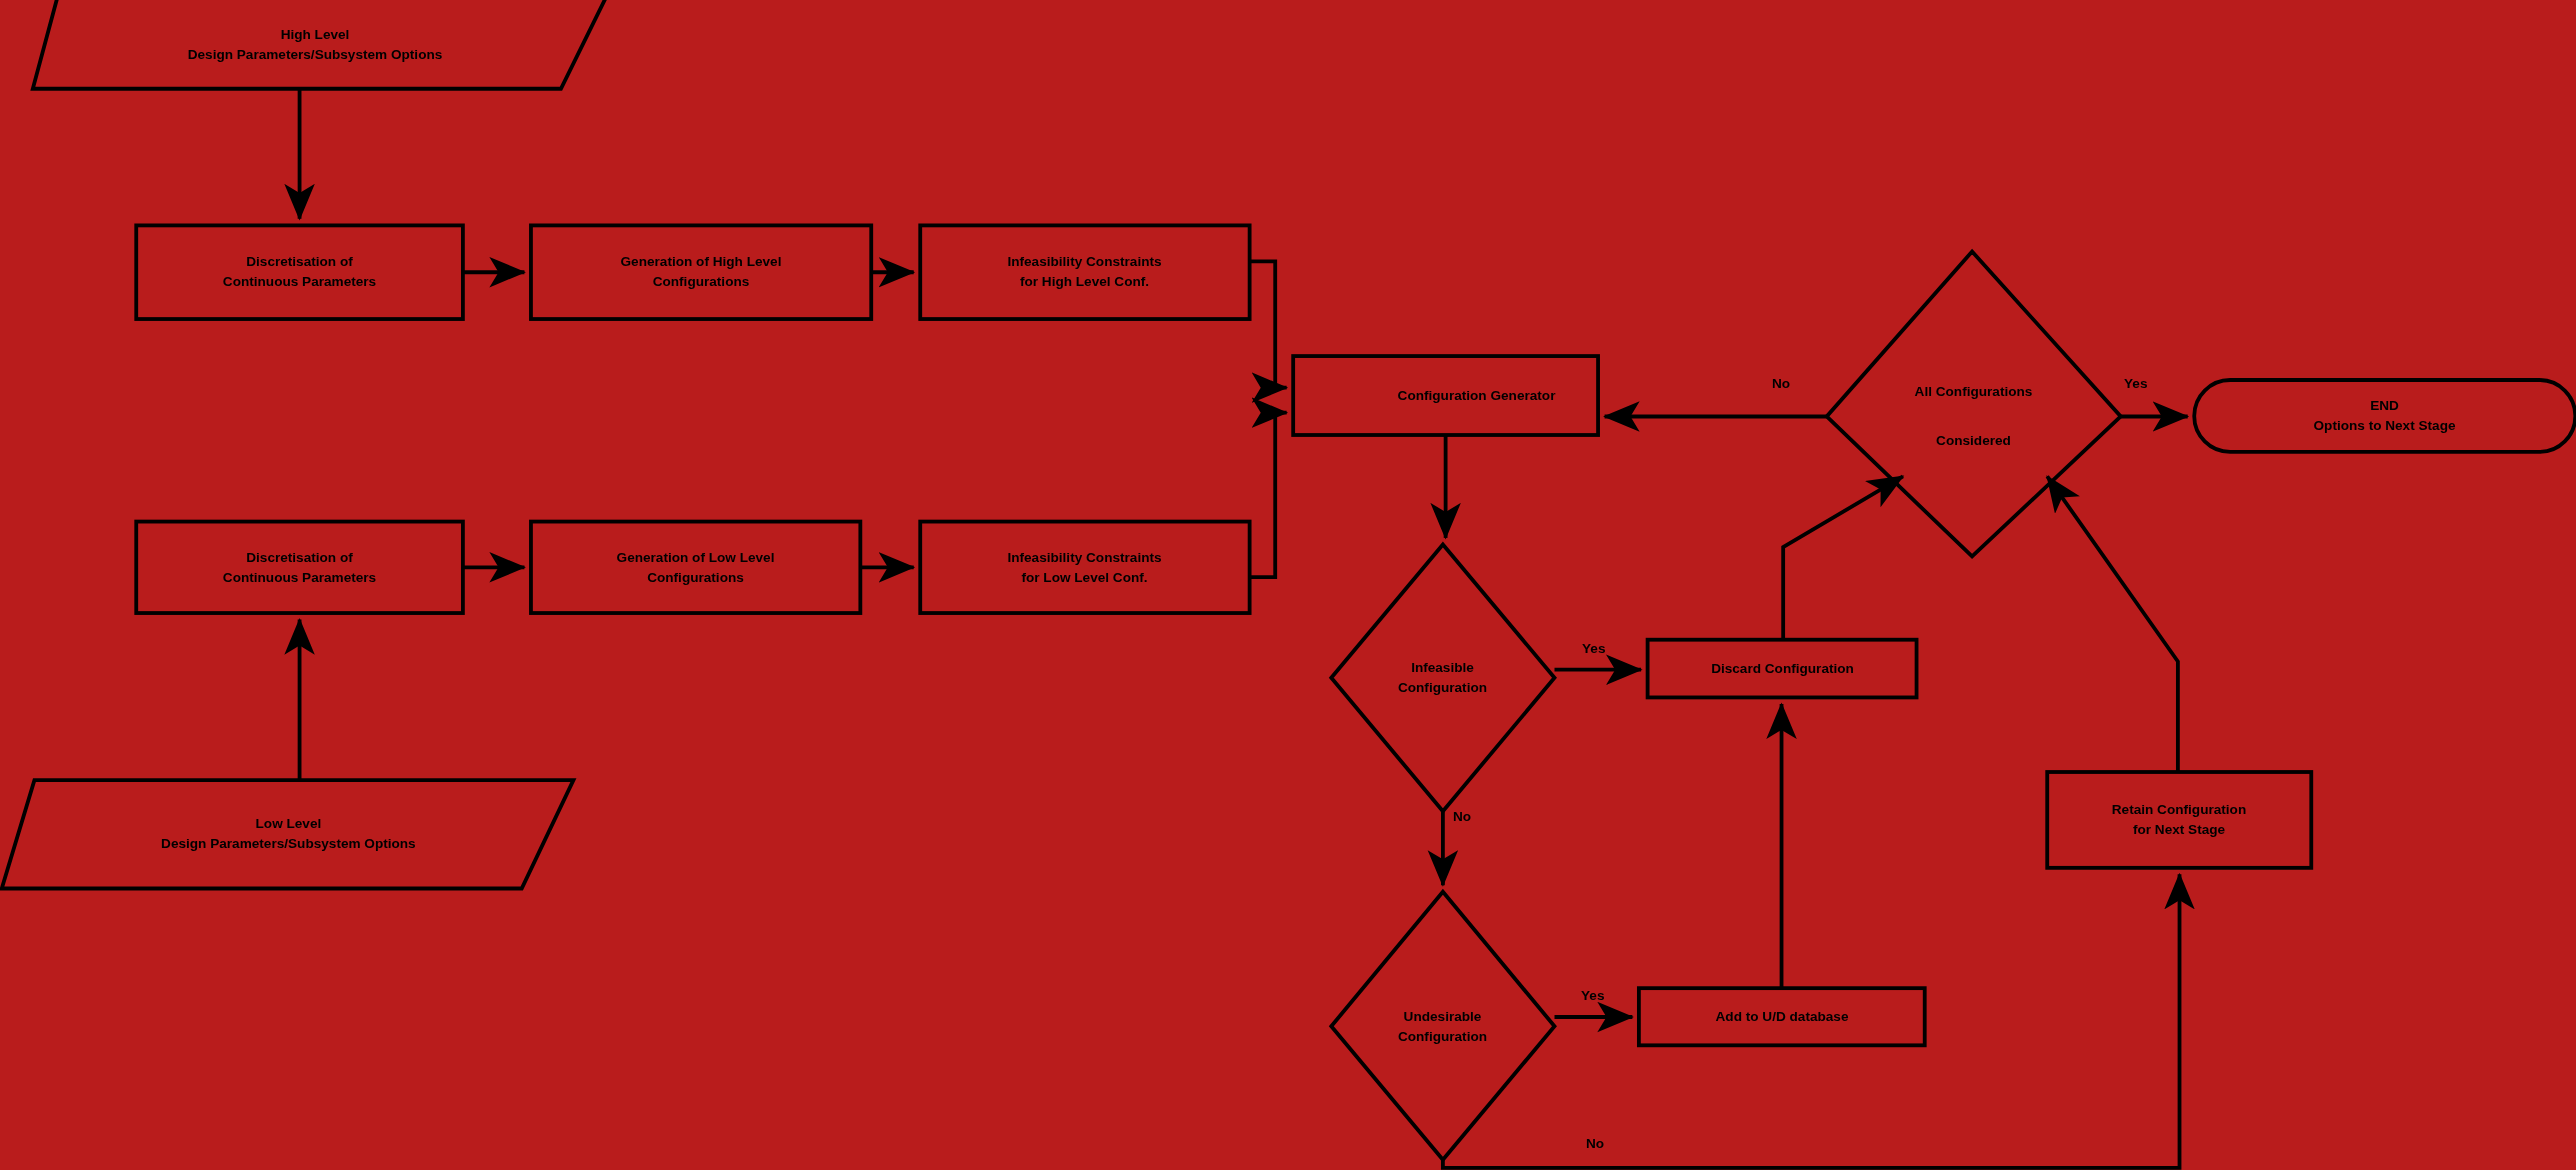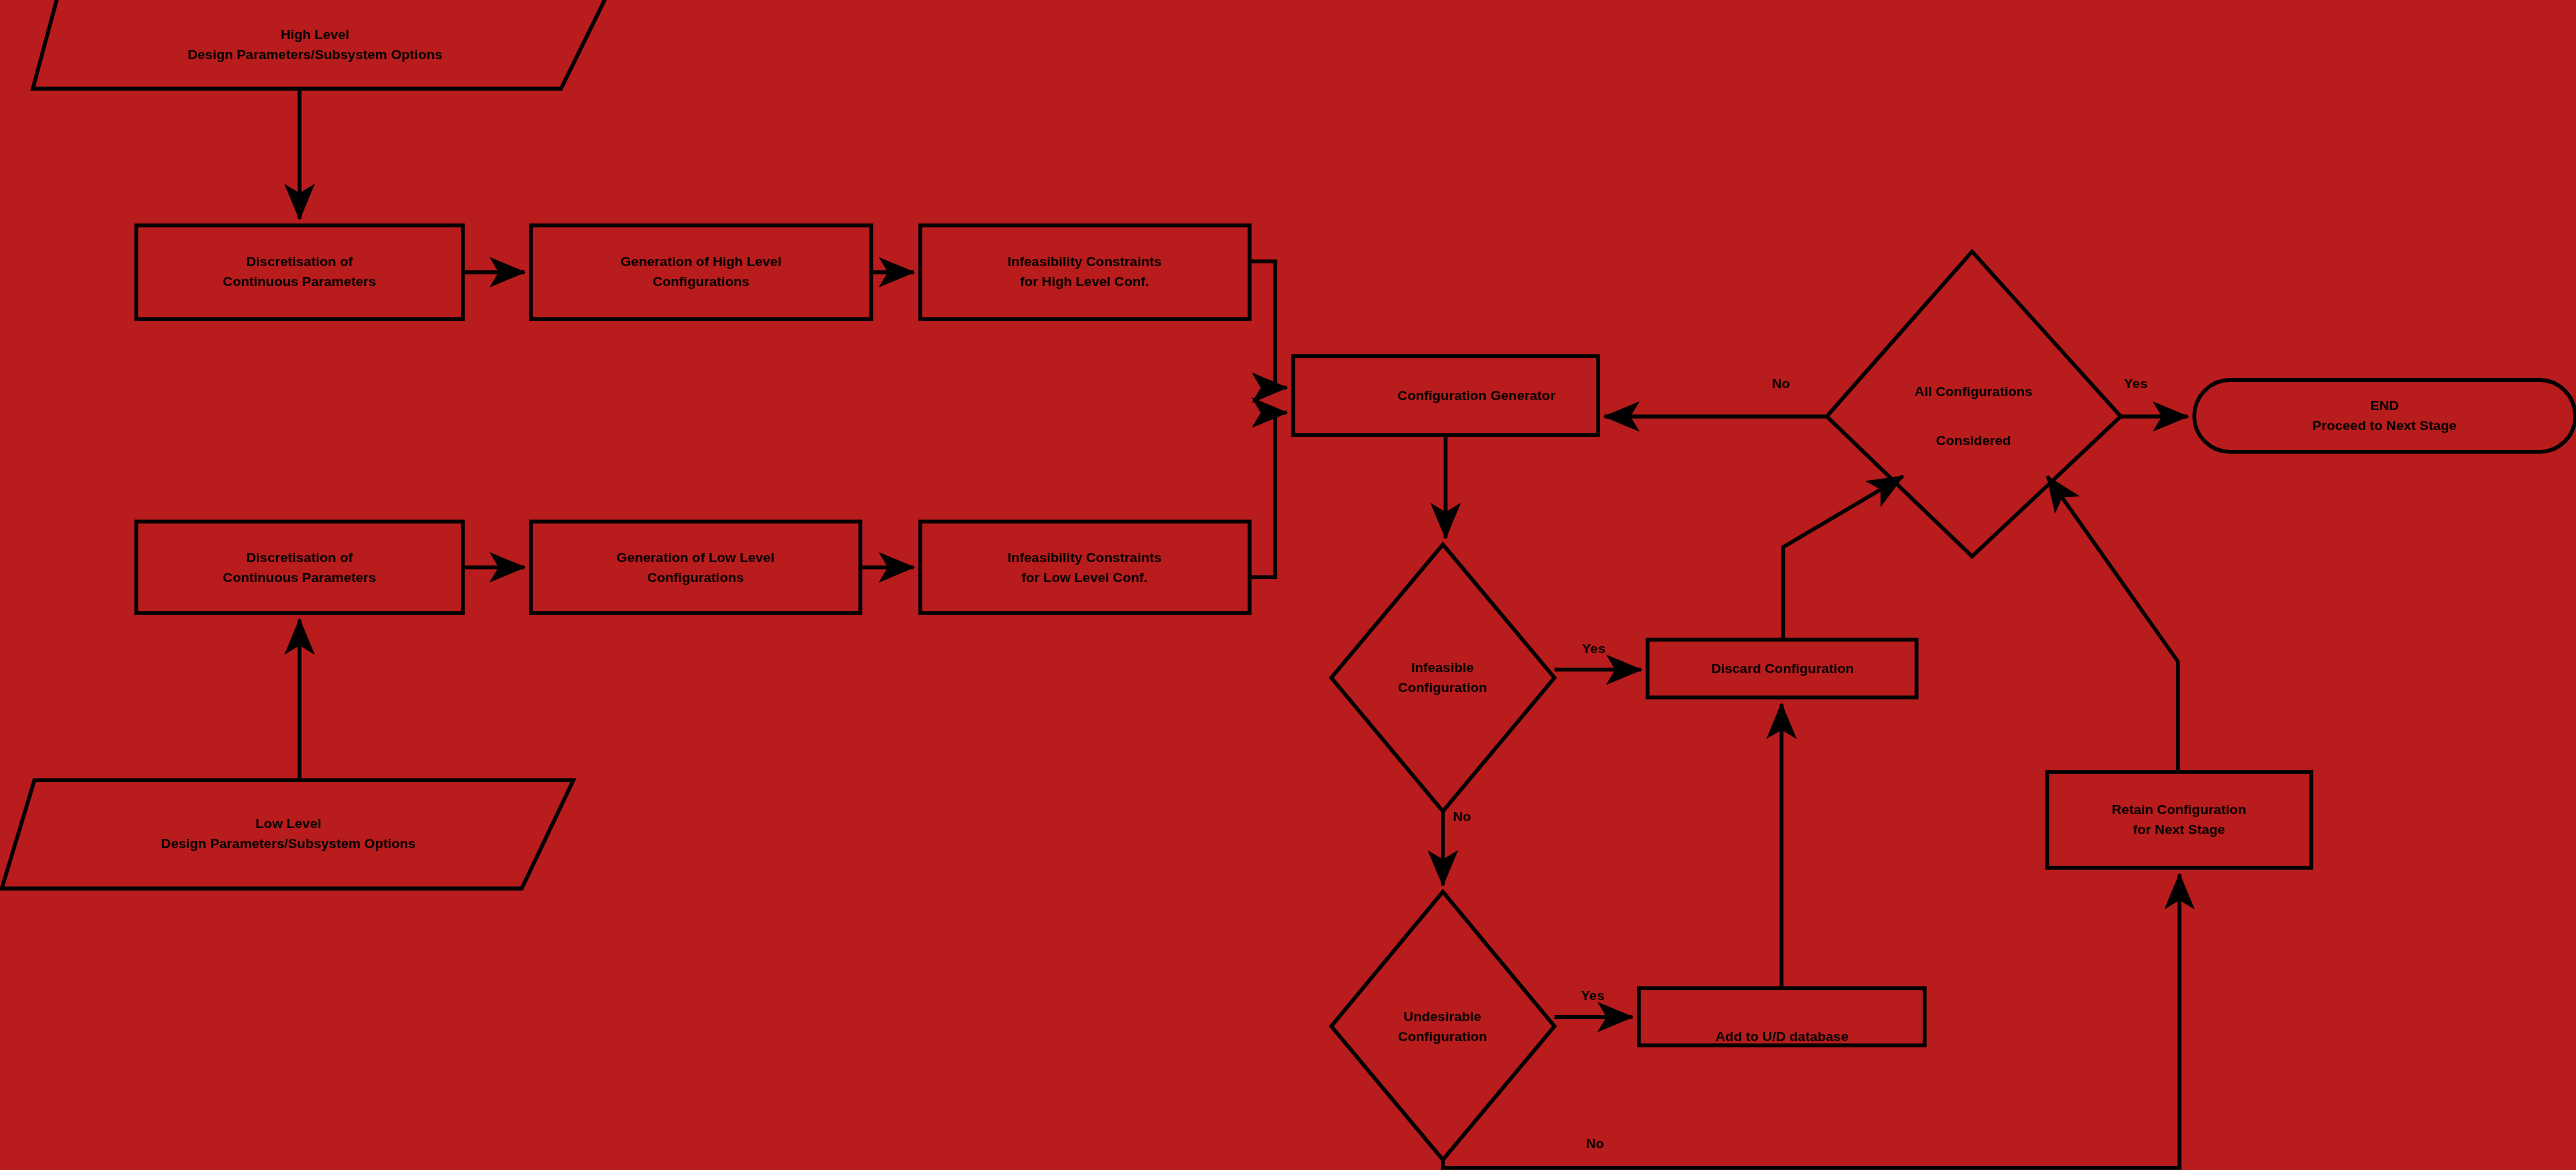--- a/index.html
+++ b/index.html
@@ -133,32 +133,32 @@
 
   <div class="lbl" style="left:1840px;top:362px;width:267px;height:109px;font-size:13.6px;gap:29px;">
     <span>All Configurations</span>
     <span>Considered</span>
   </div>
 
   <div class="lbl" style="left:1648px;top:640px;width:269px;height:58px;font-size:13.6px;">
     <span>Discard Configuration</span>
   </div>
 
-  <div class="lbl" style="left:1639px;top:988px;width:286px;height:57px;font-size:13.6px;margin-top:20px;">
+  <div class="lbl" style="left:1639px;top:988px;width:286px;height:57px;font-size:13.6px;">
     <span>Add to U/D database</span>
   </div>
 
   <div class="lbl" style="left:2047px;top:772px;width:264px;height:96px;font-size:13.6px;">
     <span>Retain Configuration</span>
     <span>for Next Stage</span>
   </div>
 
   <div class="lbl" style="left:2194px;top:380px;width:381px;height:72px;font-size:13.6px;">
     <span>END</span>
-    <span>Proceed to Next Stage</span>
+    <span>Options to Next Stage</span>
   </div>
 
   <div class="edgelbl" style="left:1582px;top:641px;font-size:13.6px;">Yes</div>
   <div class="edgelbl" style="left:1453px;top:809px;font-size:13.6px;">No</div>
   <div class="edgelbl" style="left:1581px;top:988px;font-size:13.6px;">Yes</div>
   <div class="edgelbl" style="left:1586px;top:1136px;font-size:13.6px;">No</div>
   <div class="edgelbl" style="left:1772px;top:376px;font-size:13.6px;">No</div>
   <div class="edgelbl" style="left:2124px;top:376px;font-size:13.6px;">Yes</div>
 
 </div>

